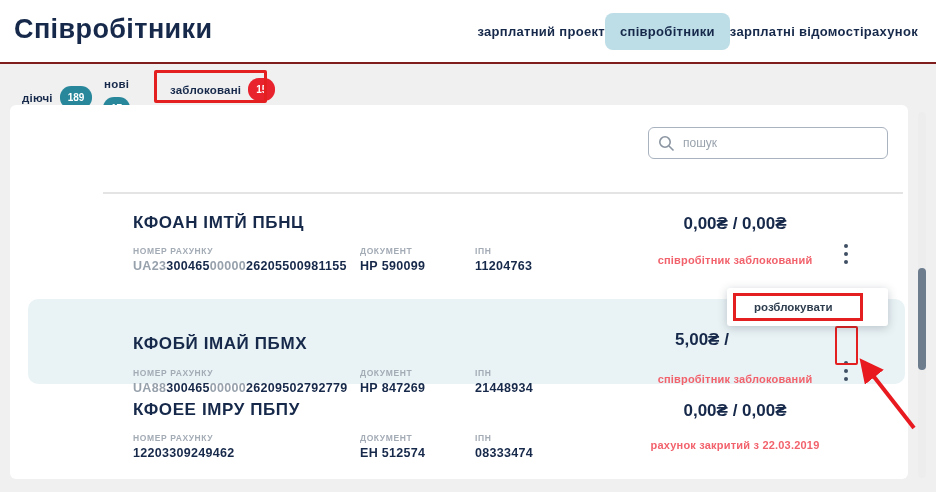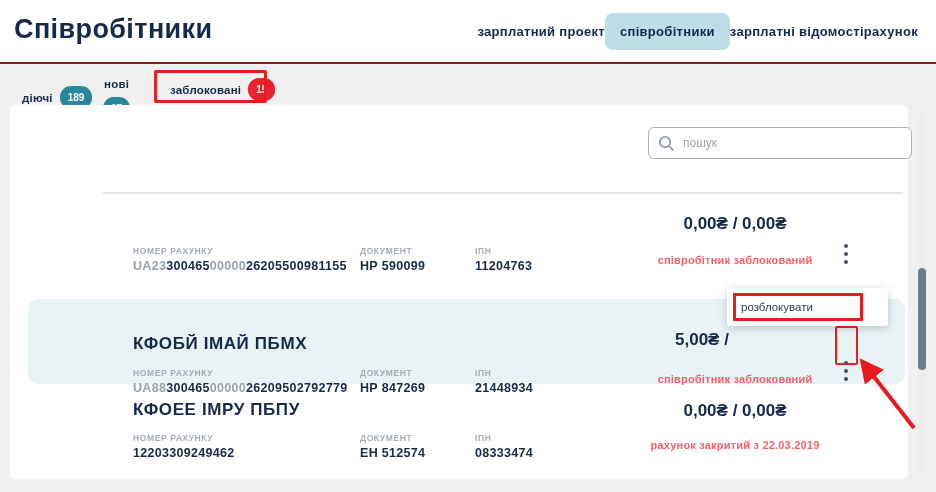--- a/index.html
+++ b/index.html
@@ -17,21 +17,21 @@
   
   .tab { position:absolute; display:flex; align-items:center; gap:7px; cursor:pointer; }
   .tab-label { font-size:11.5px; font-weight:700; color:#16294a; letter-spacing:0.2px; }
   .badge { min-width:24px; padding:6px 8px; border-radius:11px; color:#ffffff; font-size:10px; font-weight:700; text-align:center; }
   .badge.teal { background:#28879b; }
   .badge.red { background:#e8232e; }
   .annotation { position:absolute; border:3px solid #e41f1f; border-radius:2px; pointer-events:none; }
 
   
   .card { position:absolute; left:10px; top:105px; width:898px; height:374px; background:#ffffff; border-radius:6px; }
-  .search-box { position:absolute; left:648px; top:127px; width:264px; height:32px; border:1.5px solid #a9b2bf; border-radius:6px; background:#ffffff; }
+  .search-box { position:absolute; left:648px; top:127px; width:240px; height:32px; border:1.5px solid #a9b2bf; border-radius:6px; background:#ffffff; }
   .search-box input { position:absolute; inset:0; border:none; outline:none; background:transparent; padding-left:34px; font-size:12px; color:#5a6472; font-family:inherit; }
   .search-box input::placeholder { color:#9aa3ad; }
   .search-icon { position:absolute; left:9px; top:7px; width:17px; height:17px; }
   .list-divider { position:absolute; left:103px; top:192px; width:800px; height:2px; background:#e4e4e4; }
 
   
   .row-highlight { position:absolute; left:28px; top:299px; width:877px; height:85px; background:#e9f3f5; border-radius:10px; }
   .row { position:absolute; left:133px; width:775px; height:80px; }
   .emp-name { position:absolute; left:0; top:0; font-size:17px; font-weight:700; color:#16294a; letter-spacing:0.6px; }
   .fgroup { position:absolute; }
@@ -39,21 +39,21 @@
   .fvalue { margin-top:3px; font-size:12.5px; font-weight:700; color:#17294a; letter-spacing:0.3px; }
   .acct-muted { color:#97a1ac; }
   .amount { position:absolute; left:492px; top:0; width:220px; text-align:center; font-size:17px; font-weight:700; color:#17294a; }
   .amount.left { text-align:left; left:542px; width:200px; }
   .status { position:absolute; left:472px; width:260px; text-align:center; font-size:11px; font-weight:600; color:#f2626c; letter-spacing:0.2px; }
   .kebab { position:absolute; left:705px; display:flex; flex-direction:column; gap:4px; padding:4px 6px; cursor:pointer; }
   .kebab .dot { width:4px; height:4px; border-radius:50%; background:#3f5064; }
 
   
   .popup { position:absolute; left:727px; top:288px; width:161px; height:38px; background:#ffffff; border-radius:3px; box-shadow:0 2px 10px rgba(40,50,70,0.25); }
-  .popup-item { position:absolute; left:6px; top:5px; width:130px; height:28px; line-height:28px; padding-left:8px; font-size:11.5px; font-weight:400; color:#2e3d4e; cursor:pointer; }
+  .popup-item { position:absolute; left:6px; top:5px; width:130px; height:28px; line-height:28px; padding-left:21px; font-size:11.5px; font-weight:700; color:#2e3d4e; cursor:pointer; }
   .popup-item-annotation { position:absolute; left:6px; top:5px; width:130px; height:28px; border:3px solid #e41f1f; pointer-events:none; }
 
   
   .scroll-track { position:absolute; left:918px; top:112px; width:8px; height:366px; background:#ededee; border-radius:4px; }
   .scroll-thumb { position:absolute; left:918px; top:268px; width:8px; height:102px; background:#6d7d8e; border-radius:4px; cursor:grab; }
 
   .arrow-overlay { position:absolute; inset:0; width:936px; height:492px; pointer-events:none; }
 </style>
 </head>
 <body>
@@ -92,20 +92,21 @@
       <line x1="11" y1="11" x2="15.5" y2="15.5" stroke="#8b95a1" stroke-width="1.6"></line>
     </svg>
     <input type="text" placeholder="пошук" style="">
   </div>
 
   <div class="list-divider"></div>
 
   <div class="row-highlight"></div>
 
   <div class="row" style="top:213px;">
+    <div class="emp-name">КФОАН ІМТЙ ПБНЦ</div>
     <div class="fgroup" style="left:0; top:33px;">
       <div class="flabel">НОМЕР РАХУНКУ</div>
       <div class="fvalue"><span class="acct-muted">UA23</span><span>300465</span><span class="acct-muted">00000</span><span>26205500981155</span></div>
     </div>
     <div class="fgroup" style="left:227px; top:33px;">
       <div class="flabel">ДОКУМЕНТ</div>
       <div class="fvalue">НР 590099</div>
     </div>
     <div class="fgroup" style="left:342px; top:33px;">
       <div class="flabel">ІПН</div>

